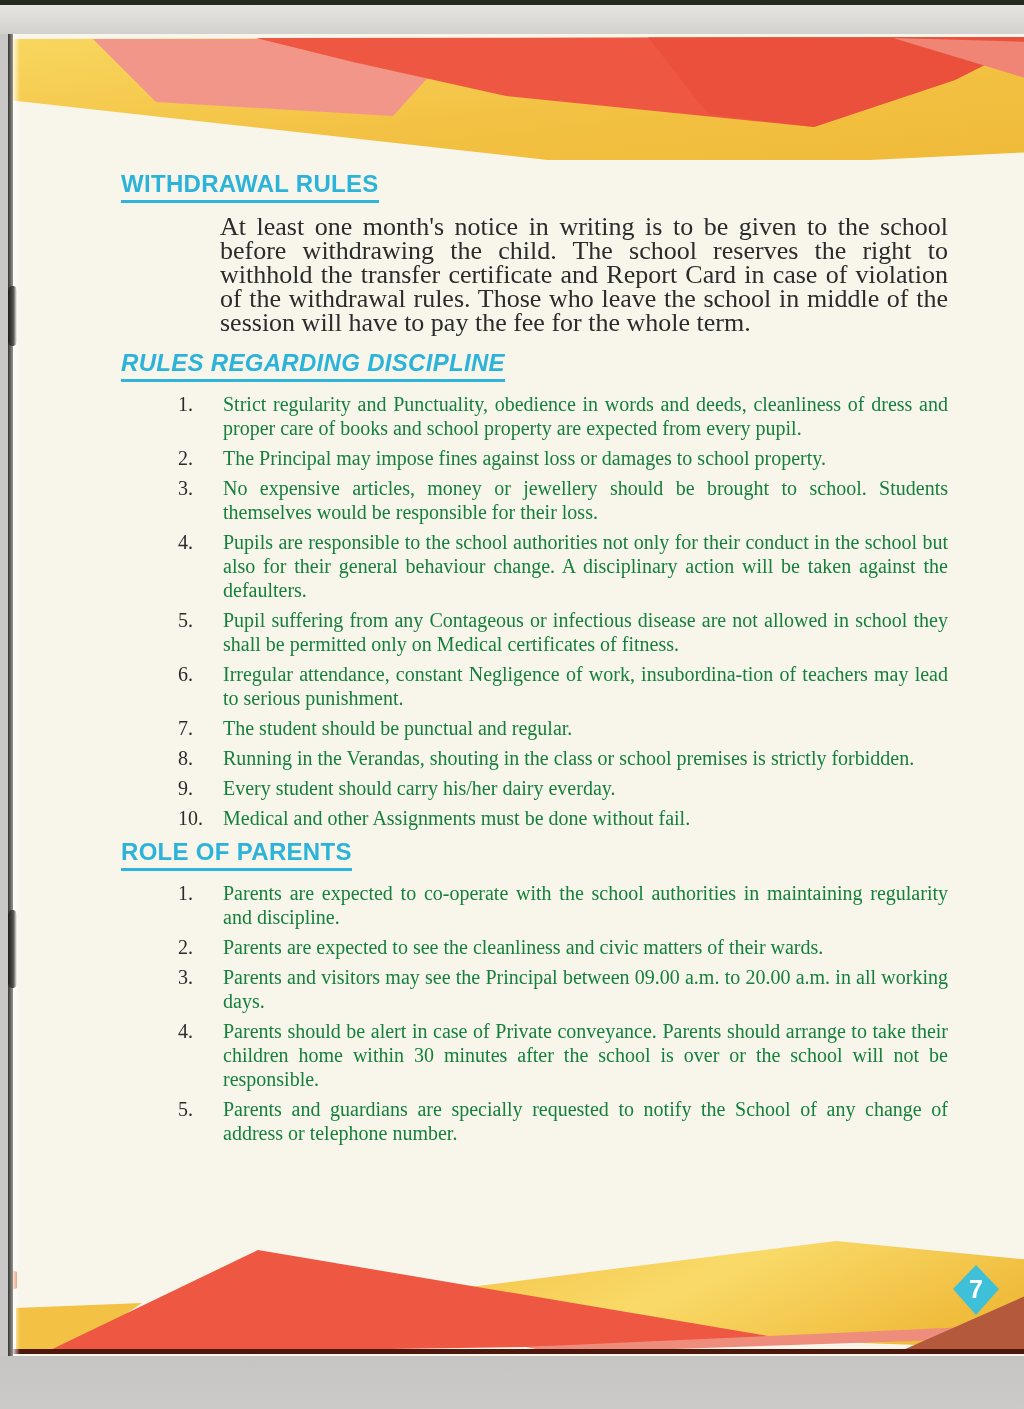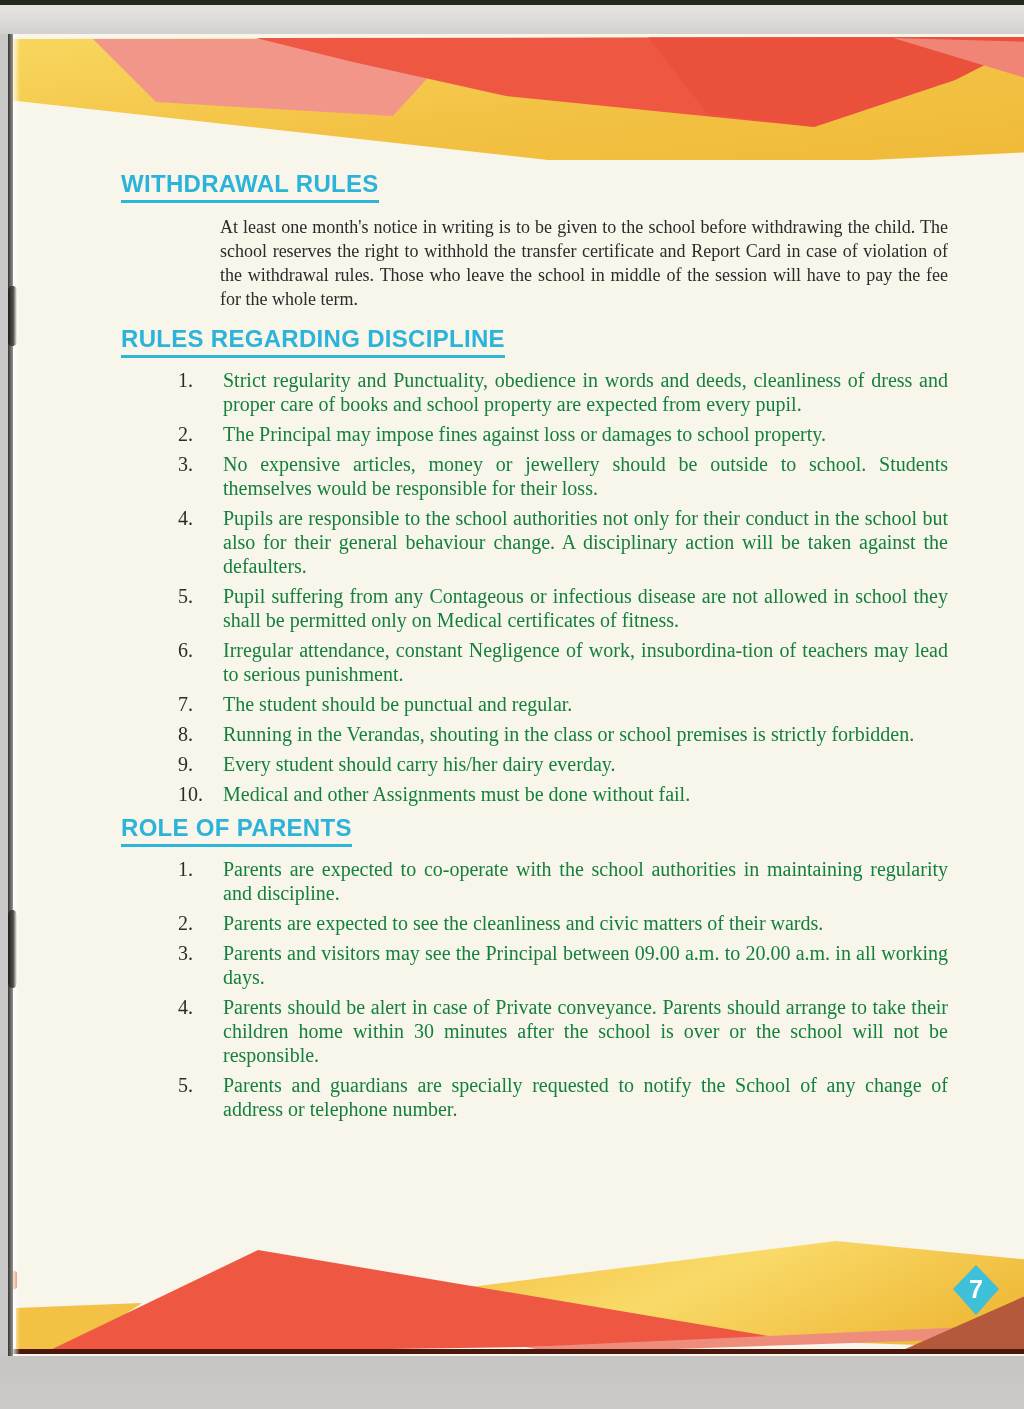--- a/index.html
+++ b/index.html
@@ -27,25 +27,25 @@
   .deco.footer{bottom:0;height:120px;}
   .content{position:relative;padding-top:132px;z-index:2;}
   .section-heading{
     font-family:"Liberation Sans", sans-serif;
     font-weight:bold;font-size:24px;color:#2cb3d9;
     letter-spacing:.3px;display:table;
     border-bottom:3px solid #2fb5da;padding-bottom:2px;
     margin:0;
   }
   #h-withdrawal{margin:4px 0 0 113px;}
-  #h-discipline{margin:14px 0 0 113px;}
+  #h-discipline{margin:14px 0 0 113px;font-style:italic;}
   #h-parents{margin:8px 17px 0 113px;}
   .para{
     margin:12px 84px 0 212px;
-    font-size:18px;line-height:24px;color:#2b2b2b;
+    font-size:26px;line-height:24px;color:#2b2b2b;
     text-align:justify;
   }
   .olist{margin:10px 84px 0 170px;}
   .li{display:flex;margin-bottom:6px;}
   .li-num{flex:none;width:45px;font-size:20px;line-height:24px;color:#2b2b2b;}
   .li-text{flex:1;font-size:20px;line-height:24px;color:#15803d;text-align:justify;}
   .diamond-num{font-family:"Liberation Sans", sans-serif;font-weight:bold;}
 </style>
 </head>
 <body>
@@ -86,21 +86,21 @@
           <span class="li-text">Strict regularity and Punctuality, obedience in words and deeds, cleanliness of dress and proper care of books and school property are expected from every pupil.</span>
         </div>
 
         <div class="li">
           <span class="li-num">2.</span>
           <span class="li-text">The Principal may impose fines against loss or damages to school property.</span>
         </div>
 
         <div class="li">
           <span class="li-num">3.</span>
-          <span class="li-text">No expensive articles, money or jewellery should be outside to school. Students themselves would be responsible for their loss.</span>
+          <span class="li-text">No expensive articles, money or jewellery should be brought to school. Students themselves would be responsible for their loss.</span>
         </div>
 
         <div class="li">
           <span class="li-num">4.</span>
           <span class="li-text">Pupils are responsible to the school authorities not only for their conduct in the school but also for their general behaviour change. A disciplinary action will be taken against the defaulters.</span>
         </div>
 
         <div class="li">
           <span class="li-num">5.</span>
           <span class="li-text">Pupil suffering from any Contageous or infectious disease are not allowed in school they shall be permitted only on Medical certificates of fitness.</span>

